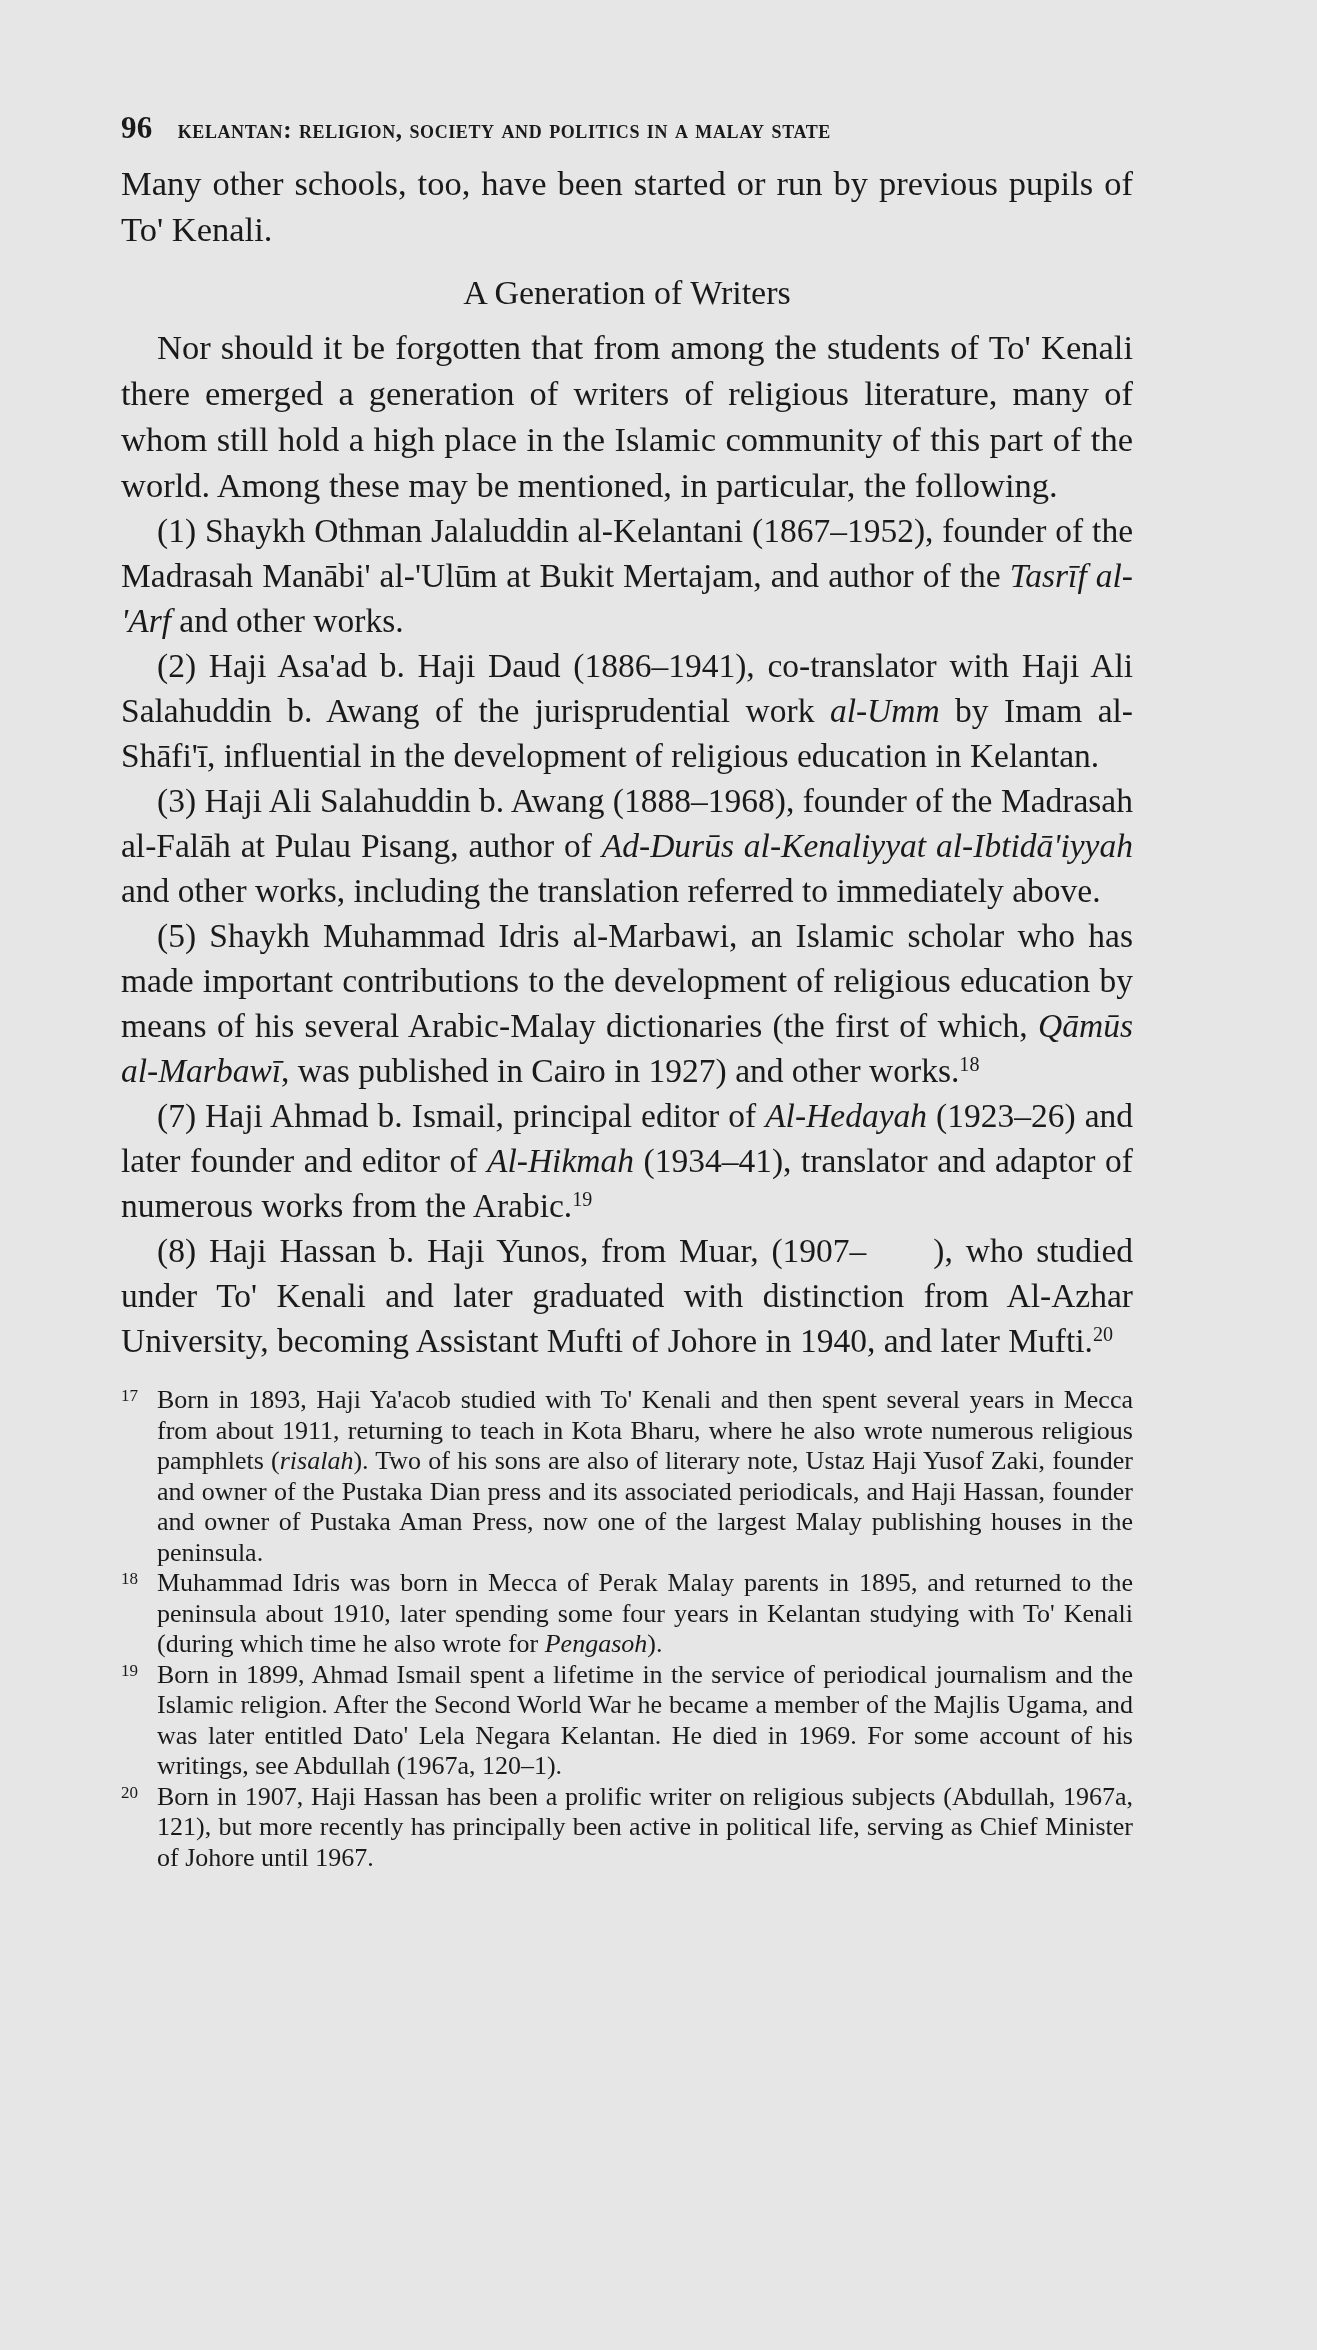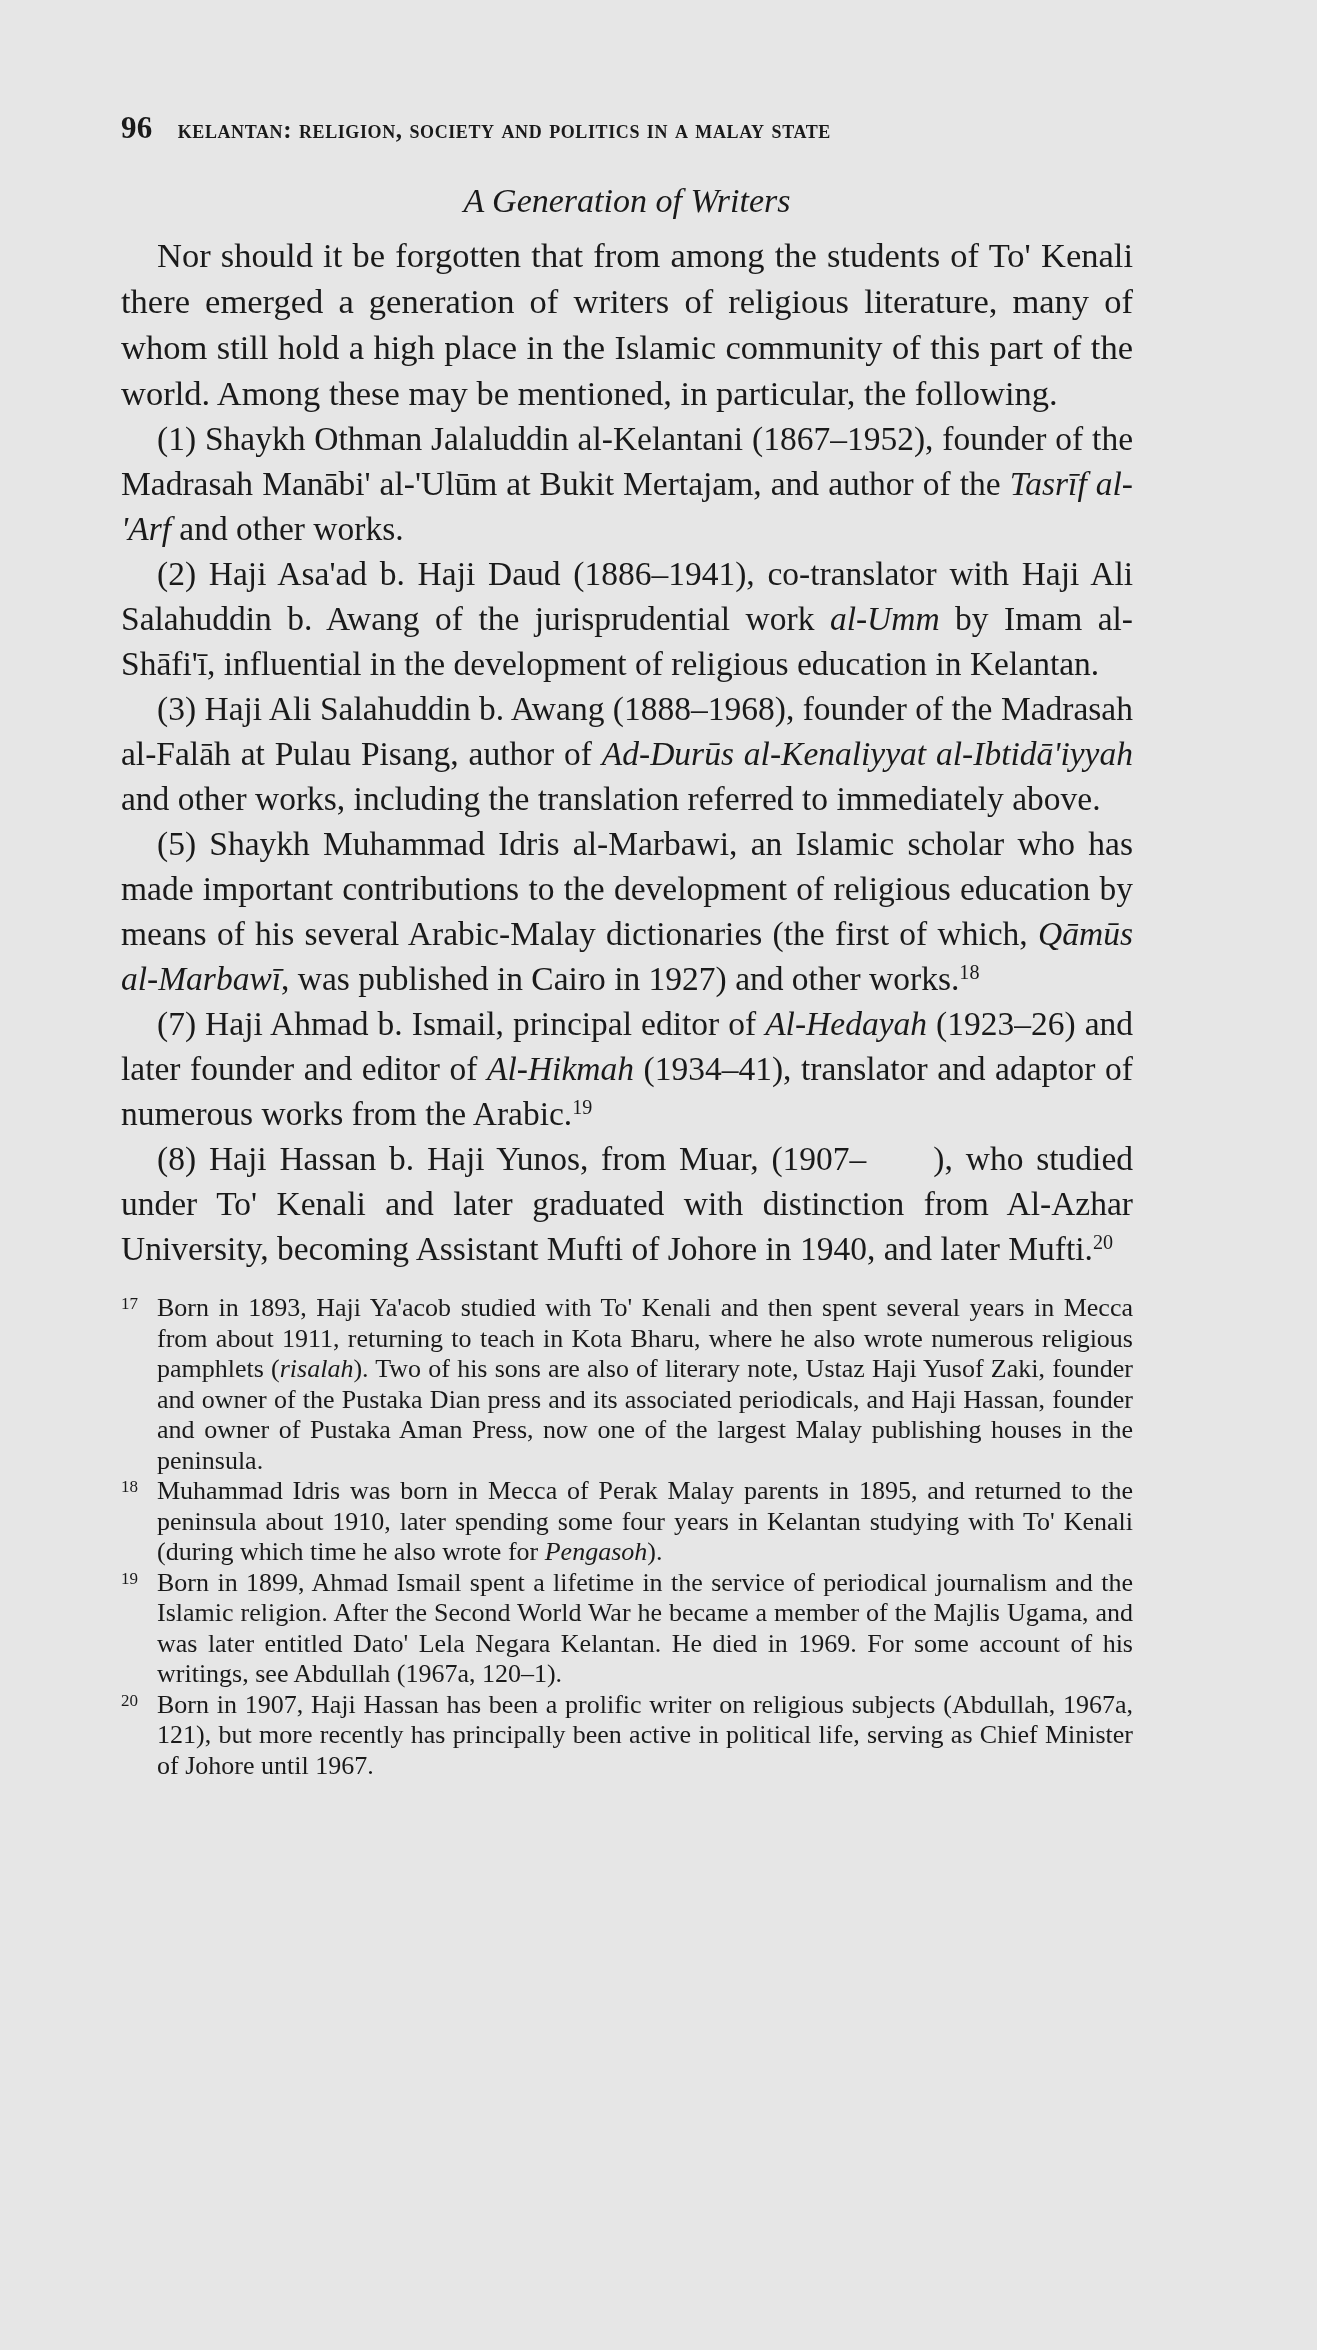--- a/index.html
+++ b/index.html
@@ -20,37 +20,38 @@
     position: absolute; top: 110px; left: 0;
     font-size: 27px; letter-spacing: 0.3px;
     white-space: nowrap;
     font-weight: bold;
   }
   .running-head .pgnum { font-size: 31px; margin-right: 18px; }
   .running-head .rh-title { font-variant: small-caps; font-size: 25px; letter-spacing: 0.6px; text-transform: lowercase; }
   .body-text { position: absolute; left: 0; width: 1012px; }
   p { margin: 0; font-size: 34.5px; line-height: 46px; text-align: justify; }
   .indent { text-indent: 36px; }
-  .heading { text-align: center; font-style: italic; font-size: 34px; line-height: 46px; }
+  .heading { text-align: center; font-size: 34px; line-height: 46px; }
   .list-item { font-size: 33.5px; line-height: 45px; text-indent: 36px; text-align: justify; }
   .fn { position: relative; padding-left: 36px; font-size: 26px; line-height: 30.5px; text-align: justify; }
   .fn .fn-num { position: absolute; left: 0; top: -4px; font-size: 17px; }
   sup { font-size: 60%; line-height: 0; vertical-align: 0.55em; }
   i { font-style: italic; }
 </style>
 </head>
 <body>
 
 <div class="page">
   <div class="running-head">
     <span class="pgnum">96</span>
     <span class="rh-title">KELANTAN: RELIGION, SOCIETY AND POLITICS IN A MALAY STATE</span>
   </div>
 
   <div class="body-text" style="top:160px;">
+    <p>Many other schools, too, have been started or run by previous pupils of To' Kenali.</p>
     <p class="heading" style="margin-top:18px;">A Generation of Writers</p>
     <p class="indent" style="margin-top:8px;">Nor should it be forgotten that from among the students of To' Kenali there emerged a generation of writers of religious literature, many of whom still hold a high place in the Islamic community of this part of the world. Among these may be mentioned, in particular, the following.</p>
 
     <div id="writers-list" style="">
         <p class="list-item"><span>(1) </span><span>Shaykh Othman Jalaluddin al-Kelantani (1867–1952), founder of the Madrasah Manābi' al-'Ulūm at Bukit Mertajam, and author of the </span><i>Tasrīf al-'Arf</i><span> and other works.</span></p>
         <p class="list-item"><span>(2) </span><span>Haji Asa'ad b. Haji Daud (1886–1941), co-translator with Haji Ali Salahuddin b. Awang of the jurisprudential work </span><i>al-Umm</i><span> by Imam al-Shāfi'ī, influential in the development of religious education in Kelantan.</span></p>
         <p class="list-item"><span>(3) </span><span>Haji Ali Salahuddin b. Awang (1888–1968), founder of the Madrasah al-Falāh at Pulau Pisang, author of </span><i>Ad-Durūs al-Kenaliyyat al-Ibtidā'iyyah</i><span> and other works, including the translation referred to immediately above.</span></p>
         <p class="list-item"><span>(5) </span><span>Shaykh Muhammad Idris al-Marbawi, an Islamic scholar who has made important contributions to the development of religious education by means of his several Arabic-Malay dictionaries (the first of which, </span><i>Qāmūs al-Marbawī</i><span>, was published in Cairo in 1927) and other works.</span><sup>18</sup></p>
         <p class="list-item"><span>(7) </span><span>Haji Ahmad b. Ismail, principal editor of </span><i>Al-Hedayah</i><span> (1923–26) and later founder and editor of </span><i>Al-Hikmah</i><span> (1934–41), translator and adaptor of numerous works from the Arabic.</span><sup>19</sup></p>
         <p class="list-item"><span>(8) </span><span>Haji Hassan b. Haji Yunos, from Muar, (1907–  ), who studied under To' Kenali and later graduated with distinction from Al-Azhar University, becoming Assistant Mufti of Johore in 1940, and later Mufti.</span><sup>20</sup></p>

